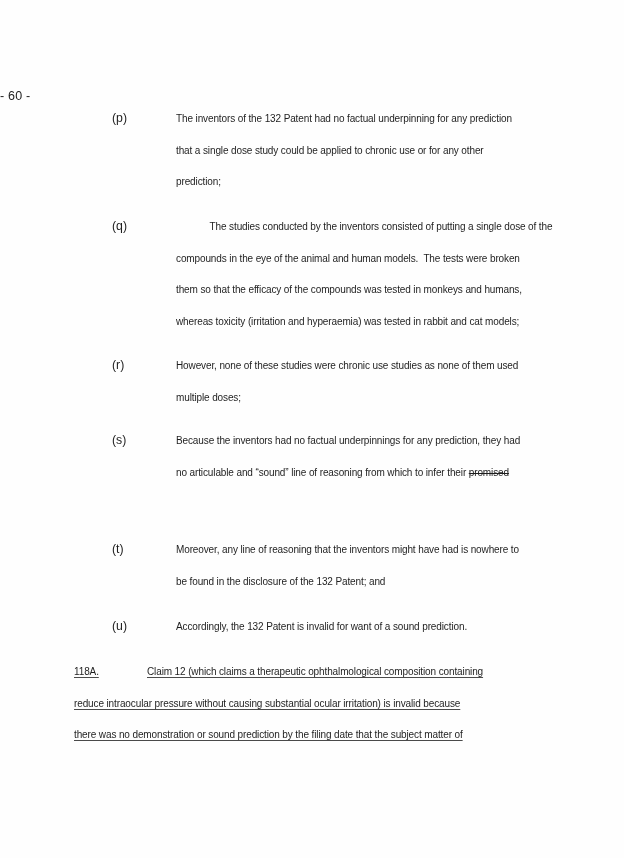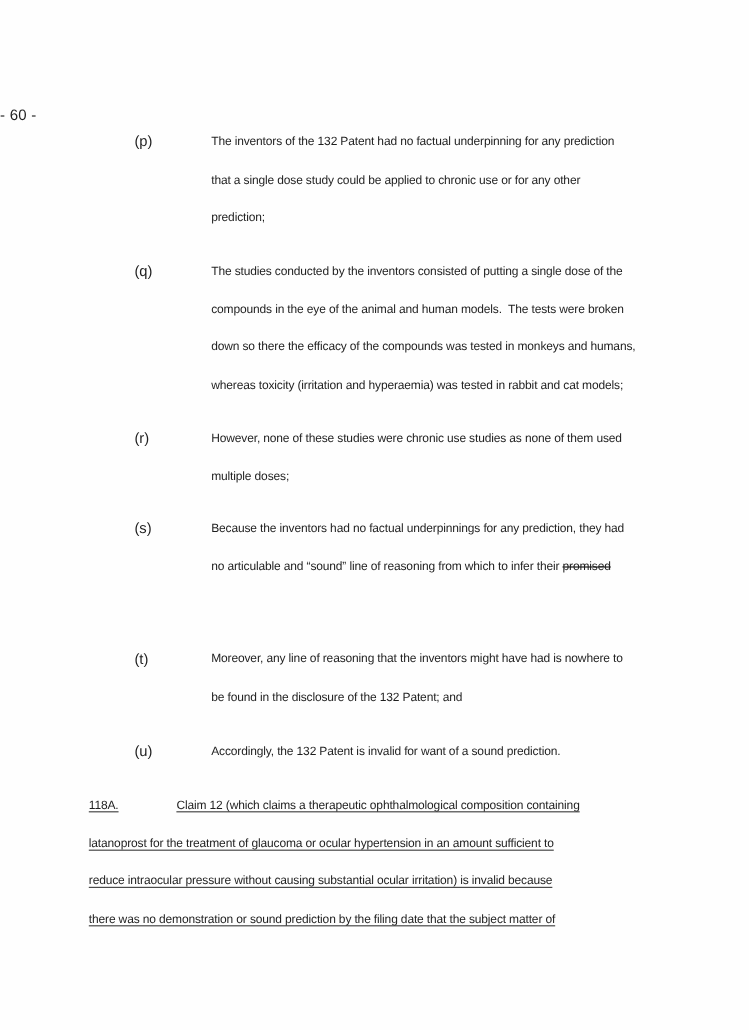--- a/index.html
+++ b/index.html
@@ -100,23 +100,23 @@
     <div class="item-text">
       <span class="line">The inventors of the 132 Patent had no factual underpinning for any prediction</span>
       <span class="line">that a single dose study could be applied to chronic use or for any other</span>
       <span class="line">prediction;</span>
     </div>
   </div>
 
   <div class="item" style="top:211px;">
     <span class="item-label">(q)</span>
     <div class="item-text">
-      <span class="line" style="white-space:pre;">The studies conducted by the inventors consisted of putting a single dose of the</span>
+      <span class="line" style="white-space:pre;text-align:center;">The studies conducted by the inventors consisted of putting a single dose of the</span>
       <span class="line" style="white-space:pre;">compounds in the eye of the animal and human models.  The tests were broken</span>
-      <span class="line">down so there the efficacy of the compounds was tested in monkeys and humans,</span>
+      <span class="line">them so that the efficacy of the compounds was tested in monkeys and humans,</span>
       <span class="line">whereas toxicity (irritation and hyperaemia) was tested in rabbit and cat models;</span>
     </div>
   </div>
 
   <div class="item" style="top:350px;">
     <span class="item-label">(r)</span>
     <div class="item-text">
       <span class="line">However, none of these studies were chronic use studies as none of them used</span>
       <span class="line">multiple doses;</span>
     </div>
@@ -140,18 +140,17 @@
 
   <div class="item" style="top:611px;">
     <span class="item-label">(u)</span>
     <div class="item-text">
       <span class="line">Accordingly, the 132 Patent is invalid for want of a sound prediction.</span>
     </div>
   </div>
 
   <div class="claim">
     <span class="line"><span class="num">118A.</span><span class="u">Claim 12 (which claims a therapeutic ophthalmological composition containing</span></span>
-    <span class="line"><span class="u">latanoprost for the treatment of glaucoma or ocular hypertension in an amount sufficient to</span></span>
     <span class="line"><span class="u">reduce intraocular pressure without causing substantial ocular irritation) is invalid because</span></span>
     <span class="line"><span class="u">there was no demonstration or sound prediction by the filing date that the subject matter of</span></span>
   </div>
 
 </div>
 
 </body></html>

